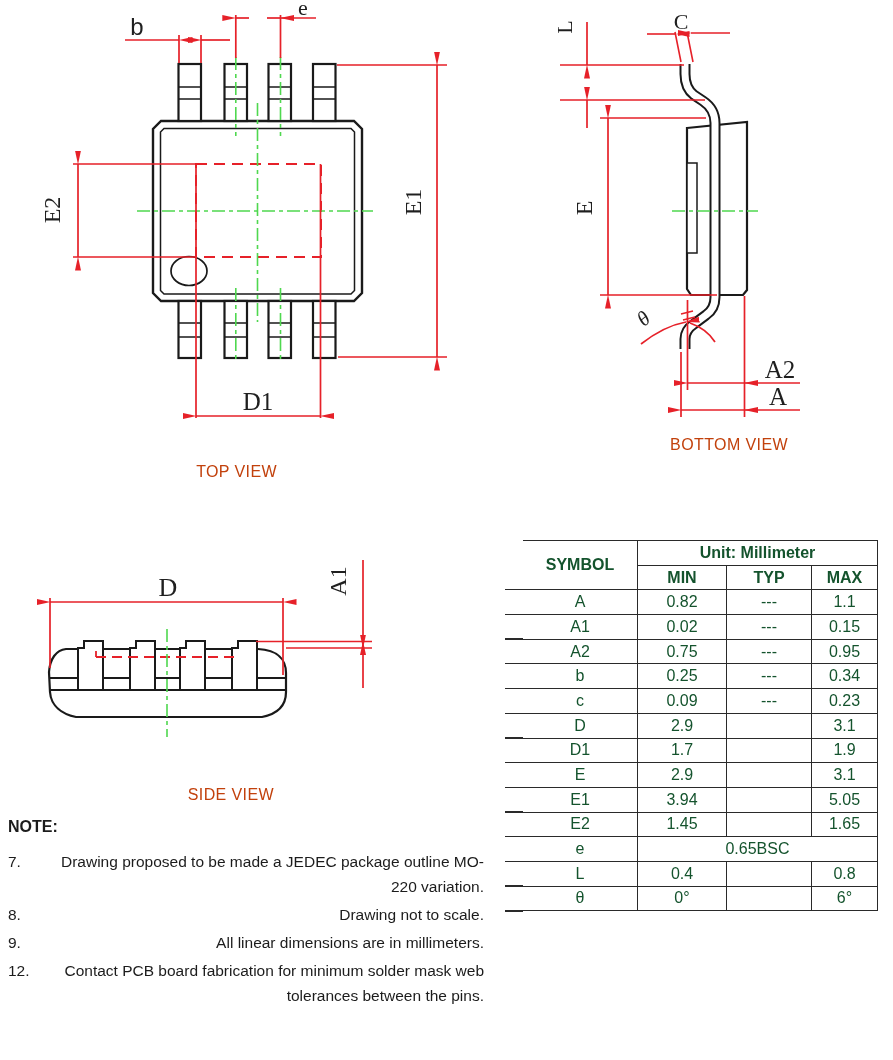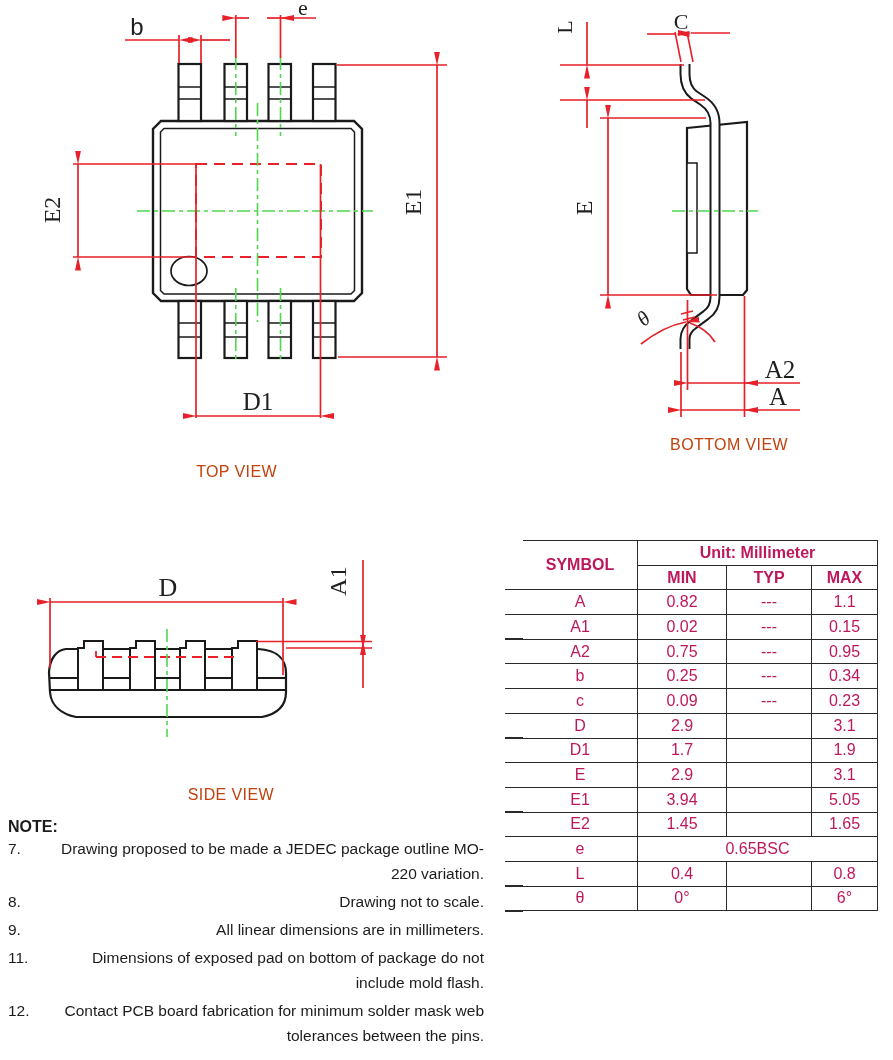--- a/index.html
+++ b/index.html
@@ -3,35 +3,35 @@
 <meta charset="utf-8">
 <style>
   html,body{margin:0;padding:0;background:#ffffff;}
   .page{position:relative;width:893px;height:1060px;background:#ffffff;overflow:hidden;
         font-family:"Liberation Sans",sans-serif;color:#262626;}
   .abs{position:absolute;}
   .view-title{position:absolute;width:180px;text-align:right;font-size:16px;
               letter-spacing:.4px;color:#c2410c;}
   
   .dimtable{position:absolute;left:523px;top:540px;border-collapse:collapse;
-            table-layout:fixed;font-size:16px;color:#be185d;}
+            table-layout:fixed;font-size:16px;color:#14532d;}
   .dimtable td,.dimtable th{border:1.3px solid #2a2a2a;height:23.7px;padding:0;
             text-align:center;vertical-align:middle;font-weight:normal;}
   .dimtable th{font-weight:bold;}
   .dimtable .sym{width:114px;border-left:none;position:relative;}
   .dimtable .c-min{width:88px;}
   .dimtable .c-typ{width:84px;}
   .dimtable .c-max{width:65px;}
   .dimtable tr.data .sym::before{content:"";position:absolute;left:-18px;top:-1.3px;
             width:18px;height:1.3px;background:#2a2a2a;}
   .dimtable tr.last .sym::after{content:"";position:absolute;left:-18px;bottom:-1.3px;
             width:18px;height:1.3px;background:#2a2a2a;}
   
   .notes{position:absolute;left:8px;top:818px;width:478px;font-size:15.5px;color:#1c1c1c;}
-  .notes .heading{font-weight:bold;font-size:16px;}
+  .notes .heading{font-weight:bold;font-size:16px;margin-bottom:13px;}
   .note-item{display:flex;margin-bottom:3px;line-height:25px;}
   .note-item .num{width:36px;flex:none;}
   .note-item .txt{width:440px;text-align:right;}
   svg text{font-family:"Liberation Serif",serif;fill:#1f1f1f;}
   svg text.sans{font-family:"Liberation Sans",sans-serif;}
 </style>
 </head>
 <body>
 
 <div class="page">
@@ -310,22 +310,18 @@
     </div>
     <div class="note-item">
       <span class="num">8.</span>
       <span class="txt">Drawing not to scale.</span>
     </div>
     <div class="note-item">
       <span class="num">9.</span>
       <span class="txt">All linear dimensions are in millimeters.</span>
     </div>
     <div class="note-item">
-      <span class="num">11.</span>
-      <span class="txt">Dimensions of exposed pad on bottom of package do not include mold flash.</span>
-    </div>
-    <div class="note-item">
       <span class="num">12.</span>
       <span class="txt">Contact PCB board fabrication for minimum solder mask web tolerances between the pins.</span>
     </div>
   </div>
 
 </div>
 
 </body></html>

